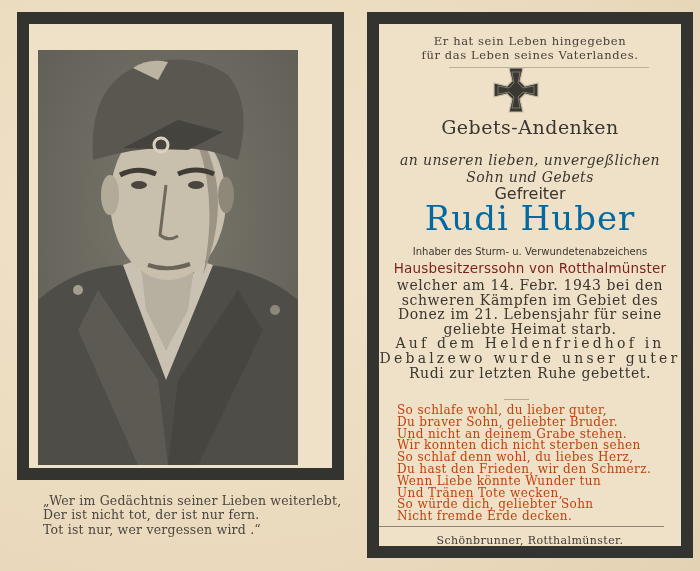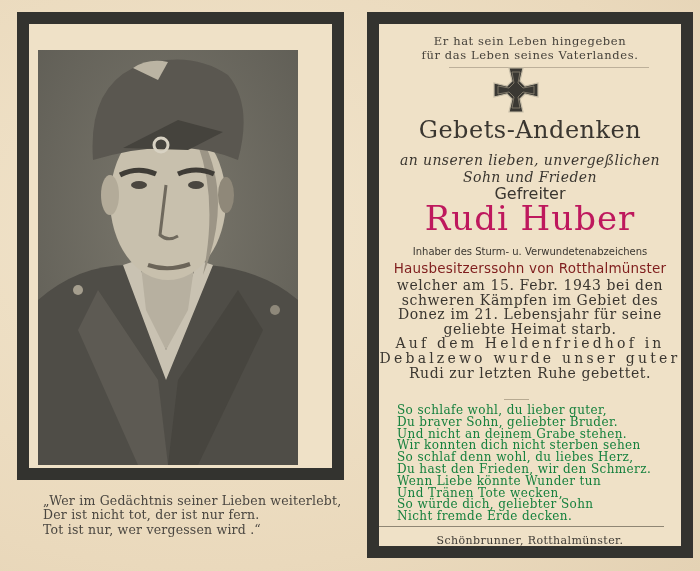--- a/index.html
+++ b/index.html
@@ -38,34 +38,34 @@
   #motto { top: 11px; }
   .thin-rule {
     position: absolute; height: 1px; background: #bdb09a;
   }
   #rule-top { left: 70px; width: 200px; top: 43px; }
 
   #emblem {
     position: absolute; left: 114px; top: 43px; width: 46px; height: 46px;
   }
 
-  #title { top: 92px; font-size: 24px; letter-spacing: 0.5px; color: #3a3630; }
+  #title { top: 92px; font-size: 19px; letter-spacing: 0.5px; color: #3a3630; }
   #dedication { top: 128px; font-size: 14px; line-height: 17px; letter-spacing: 0.4px; font-style: italic; }
   #rank { top: 160px; font-family: "DejaVu Sans", sans-serif; font-size: 16px; color: #3a3630; }
-  #name { top: 174px; font-size: 34px; letter-spacing: 1px; color: #be185d; }
+  #name { top: 174px; font-size: 34px; letter-spacing: 1px; color: #0369a1; }
   #award { top: 222px; font-family: "DejaVu Sans", sans-serif; font-size: 10px; color: #3a3630; }
   #origin { top: 236px; font-family: "DejaVu Sans", sans-serif; font-size: 13.5px; color: #7f1d1d; letter-spacing: 0.2px; }
   #story { top: 254px; font-size: 14px; line-height: 14.6px; letter-spacing: 0.6px; }
   #story .spread { letter-spacing: 3.2px; }
 
   #rule-mid { left: 125px; width: 25px; top: 375px; background: #b7aa92; }
 
   .poem {
     position: absolute; left: 18px; top: 381px; width: 280px;
-    font-size: 12px; line-height: 11.8px; letter-spacing: 0.4px; color: #15803d;
+    font-size: 12px; line-height: 11.8px; letter-spacing: 0.4px; color: #c2410c;
   }
   .poem div { white-space: nowrap; }
 
   #rule-footer { left: 0px; width: 285px; top: 502px; background: #8f8674; }
   #printer { top: 510px; font-size: 11px; letter-spacing: 0.4px; color: #3f3b35; }
 </style>
 </head>
 <body>
 
 <div id="left-card" class="card">
@@ -131,29 +131,29 @@
   <div id="emblem">
     <svg width="46" height="46" viewBox="0 0 46 46">
       <path d="M16 1 L30 1 L27 14 L32 19 L45 16 L45 30 L32 27 L27 32 L30 45 L16 45 L19 32 L14 27 L1 30 L1 16 L14 19 L19 14 Z" fill="#3a3833" stroke="#c8bea8" stroke-width="1.2"></path>
       <path d="M19 5 L27 5 L25 16 L30 21 L41 19 L41 27 L30 25 L25 30 L27 41 L19 41 L21 30 L16 25 L5 27 L5 19 L16 21 L21 16 Z" fill="none" stroke="#8d8574" stroke-width="0.8"></path>
     </svg>
   </div>
 
   <div id="title" class="center">Gebets-Andenken</div>
   <div id="dedication" class="center">
     <div>an unseren lieben, unvergeßlichen</div>
-    <div>Sohn und Frieden</div>
+    <div>Sohn und Gebets</div>
   </div>
   <div id="rank" class="center">Gefreiter</div>
   <div id="name" class="center">Rudi Huber</div>
   <div id="award" class="center">Inhaber des Sturm-  u. Verwundetenabzeichens</div>
   <div id="origin" class="center">Hausbesitzerssohn von Rotthalmünster</div>
 
   <div id="story" class="center">
-    <div>welcher am 15. Febr. 1943 bei den</div>
+    <div>welcher am 14. Febr. 1943 bei den</div>
     <div>schweren Kämpfen im Gebiet des</div>
     <div>Donez im 21. Lebensjahr für seine</div>
     <div>geliebte Heimat starb.</div>
     <div class="spread">Auf dem Heldenfriedhof in</div>
     <div class="spread">Debalzewo wurde unser guter</div>
     <div>Rudi zur letzten Ruhe gebettet.</div>
   </div>
 
   <div id="rule-mid" class="thin-rule"></div>
 

